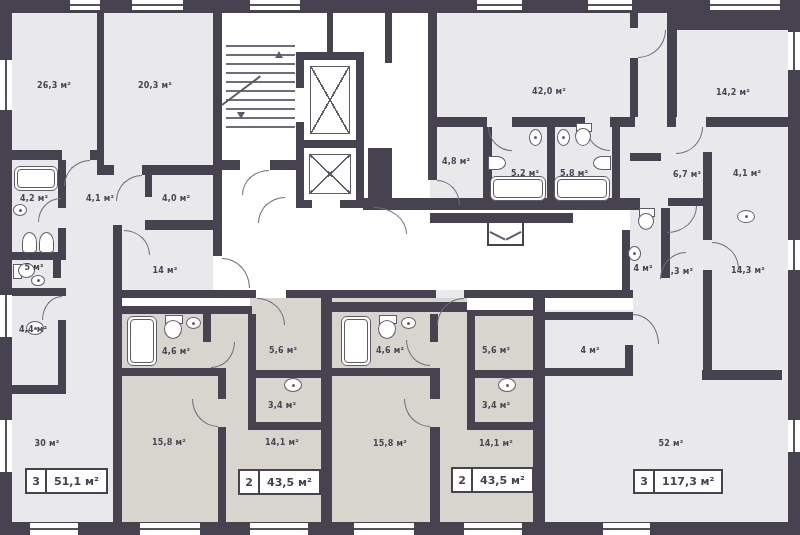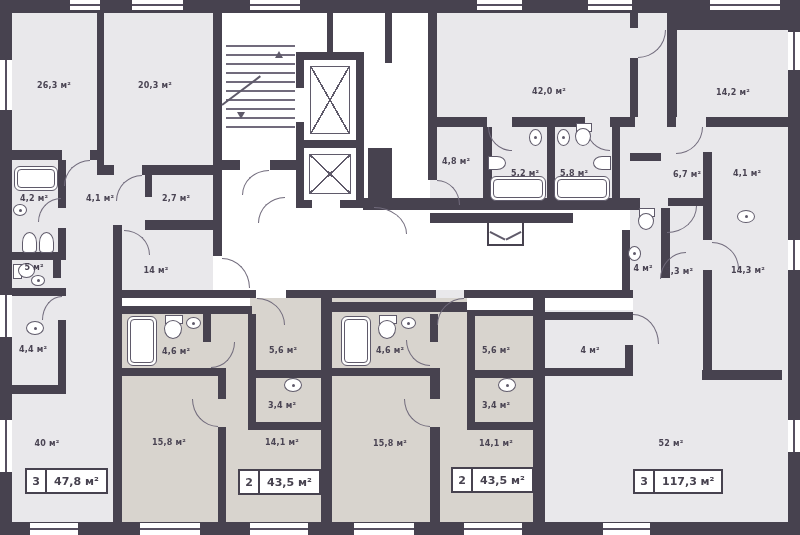--- a/index.html
+++ b/index.html
@@ -251,25 +251,25 @@
   <div class="fx tub" style="left:490px;top:176px;width:56px;height:25px"></div>
   <div class="fx tub" style="left:554px;top:176px;width:56px;height:25px"></div>
   <div class="fx toiv" style="left:638px;top:208px;width:16px;height:22px"></div>
   <div class="fx sink" style="left:628px;top:246px;width:13px;height:15px"></div>
   <div class="fx sink" style="left:737px;top:210px;width:18px;height:13px"></div>
 
   <div class="l" style="left:54px;top:86px">26,3 м²</div>
   <div class="l" style="left:155px;top:86px">20,3 м²</div>
   <div class="l" style="left:34px;top:199px">4,2 м²</div>
   <div class="l" style="left:100px;top:199px">4,1 м²</div>
-  <div class="l" style="left:176px;top:199px">2,7 м²</div>
+  <div class="l" style="left:176px;top:199px">4,0 м²</div>
   <div class="l" style="left:34px;top:268px">5 м²</div>
-  <div class="l" style="left:156px;top:271px">14 м²</div>
-  <div class="l" style="left:33px;top:350px">4,4 м²</div>
-  <div class="l" style="left:47px;top:444px">40 м²</div>
+  <div class="l" style="left:165px;top:271px">14 м²</div>
+  <div class="l" style="left:33px;top:330px">4,4 м²</div>
+  <div class="l" style="left:47px;top:444px">30 м²</div>
   <div class="l" style="left:176px;top:352px">4,6 м²</div>
   <div class="l" style="left:283px;top:351px">5,6 м²</div>
   <div class="l" style="left:282px;top:406px">3,4 м²</div>
   <div class="l" style="left:169px;top:443px">15,8 м²</div>
   <div class="l" style="left:282px;top:443px">14,1 м²</div>
   <div class="l" style="left:390px;top:351px">4,6 м²</div>
   <div class="l" style="left:496px;top:351px">5,6 м²</div>
   <div class="l" style="left:496px;top:406px">3,4 м²</div>
   <div class="l" style="left:390px;top:444px">15,8 м²</div>
   <div class="l" style="left:496px;top:444px">14,1 м²</div>
@@ -281,21 +281,21 @@
   <div class="l" style="left:687px;top:175px">6,7 м²</div>
   <div class="l" style="left:747px;top:174px">4,1 м²</div>
   <div class="l" style="left:643px;top:269px">4 м²</div>
   <div class="l" style="left:679px;top:272px">5,3 м²</div>
   <div class="l" style="left:748px;top:271px">14,3 м²</div>
   <div class="l" style="left:590px;top:351px">4 м²</div>
   <div class="l" style="left:671px;top:444px">52 м²</div>
 
   <div class="badge" style="left:25px;top:468px;height:26px">
     <span class="n">3</span>
-    <span class="a">47,8 м²</span>
+    <span class="a">51,1 м²</span>
   </div>
   <div class="badge" style="left:238px;top:469px;height:26px">
     <span class="n">2</span>
     <span class="a">43,5 м²</span>
   </div>
   <div class="badge" style="left:451px;top:467px;height:26px">
     <span class="n">2</span>
     <span class="a">43,5 м²</span>
   </div>
   <div class="badge" style="left:633px;top:469px;height:25px">

